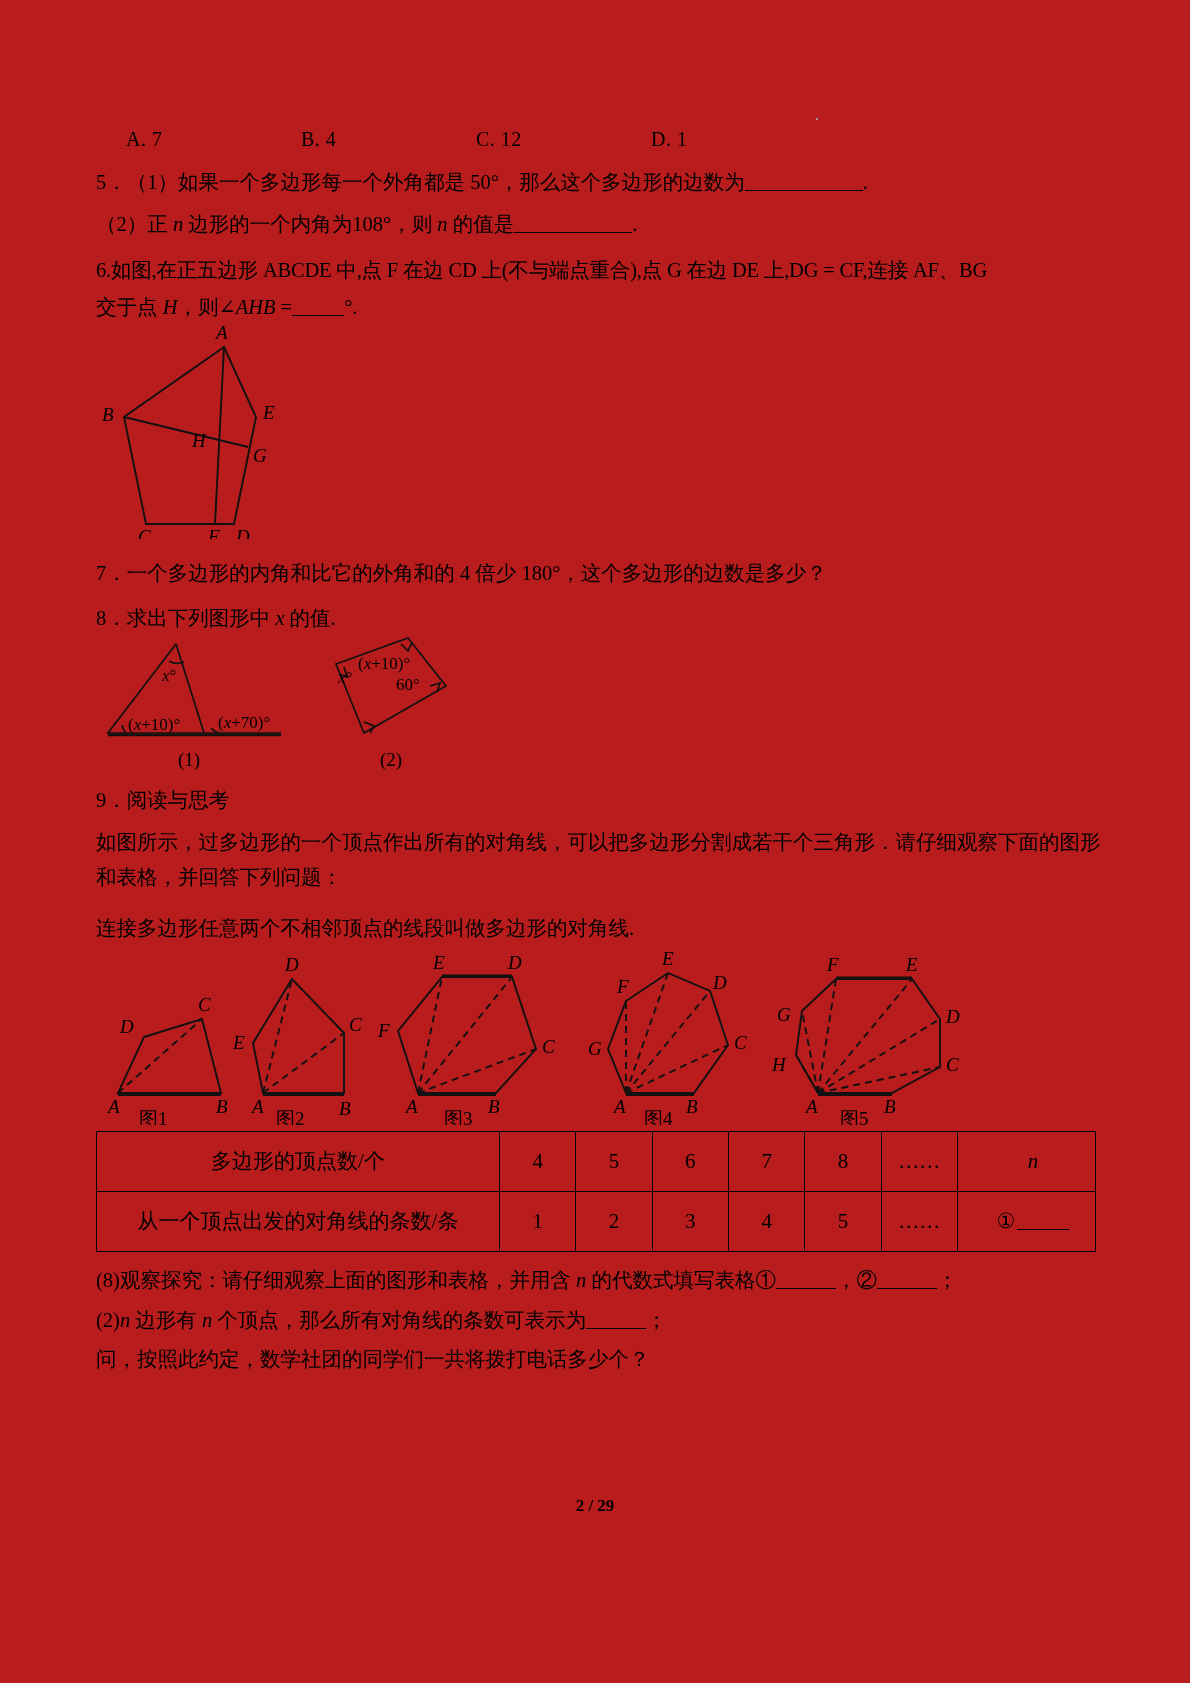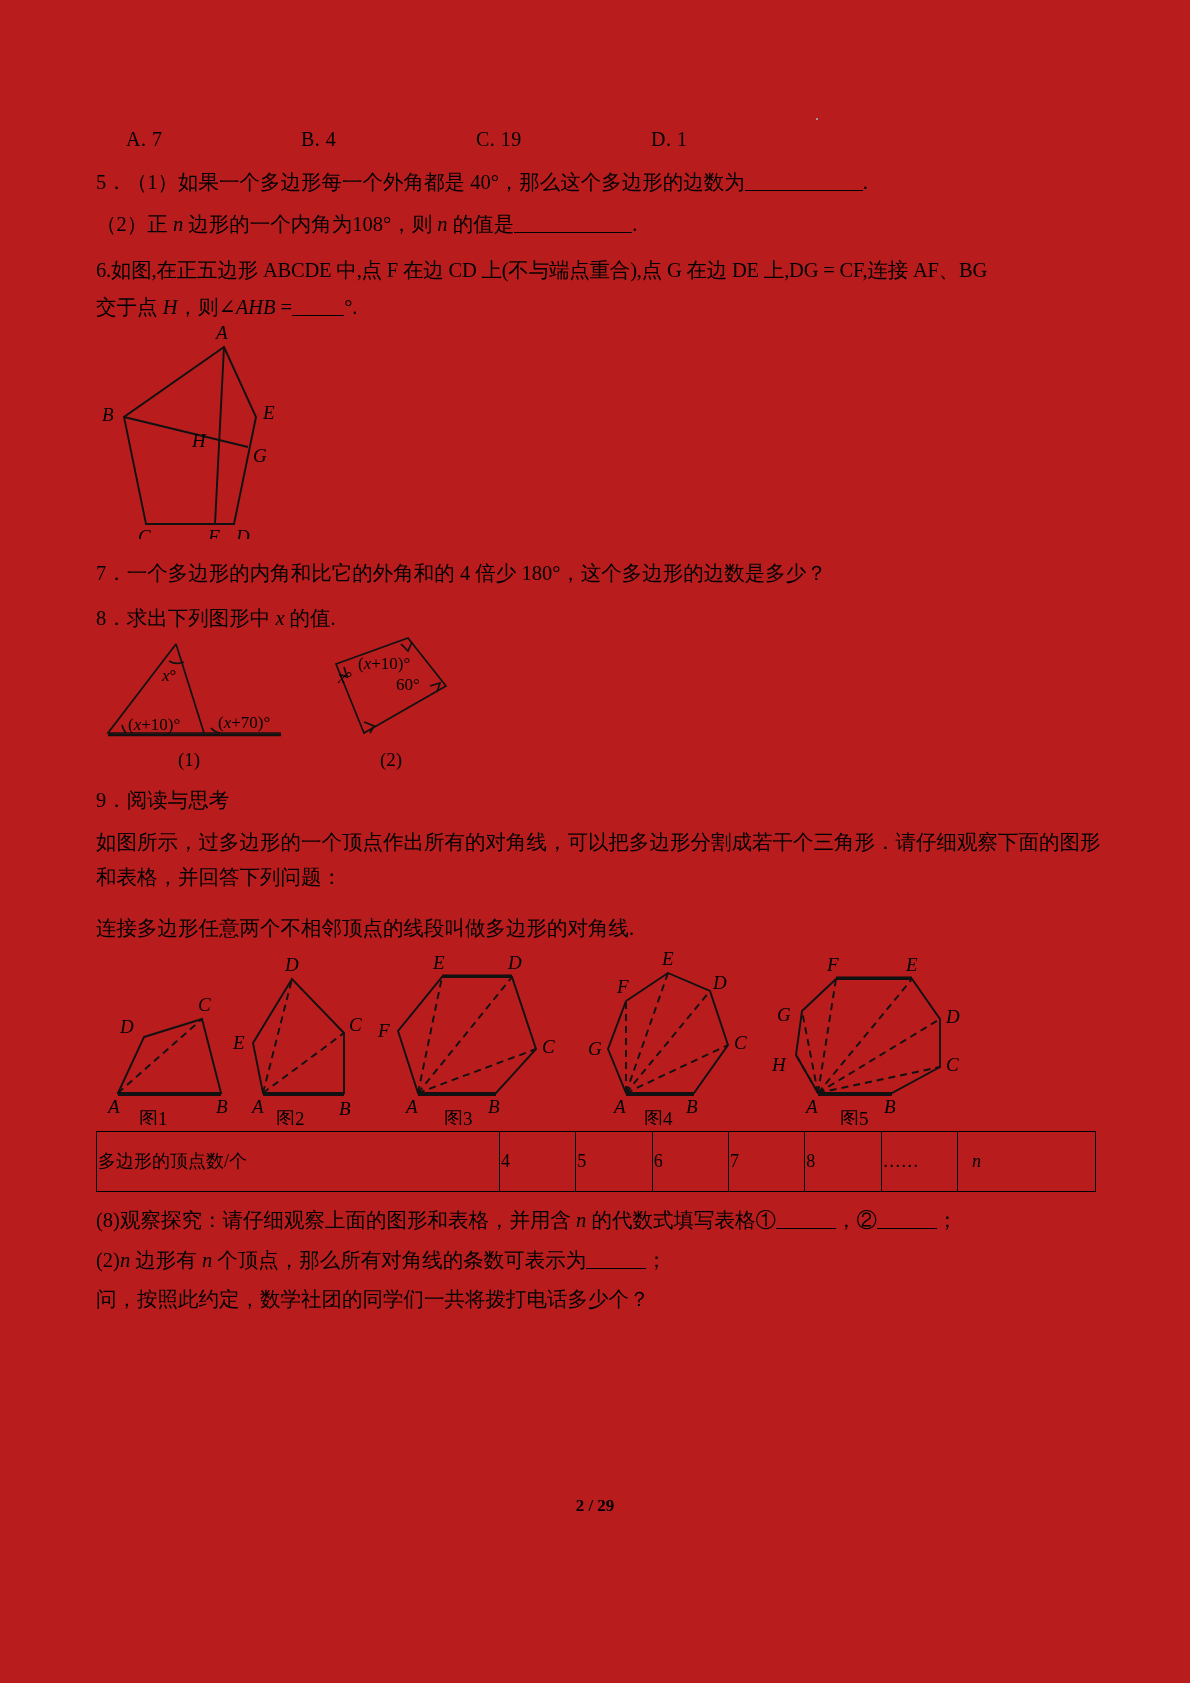--- a/index.html
+++ b/index.html
@@ -77,21 +77,22 @@
   
   table.dt {
     border-collapse: collapse;
     margin-top: 6px;
     width: 1000px;
     table-layout: fixed;
   }
   table.dt td {
     border: 1.6px solid #000;
     height: 57px;
-    font-size: 18px;
+    text-align: center;
+    font-size: 21px;
     font-family: "Liberation Serif", serif;
   }
   td.rowhdr { width: 400px; font-size: 19.5px; }
   td.ncell { width: 122px; text-align: left; padding-left: 14px; }
   .tblank { display: inline-block; border-bottom: 1.8px solid #000; width: 52px; vertical-align: -2px; margin-left: 2px;}
 
   
   .wm {
     position: absolute;
     left: 480px;
@@ -144,26 +145,26 @@
 
 <div id="page">
 
   <div class="dot-top"></div>
 
   <div class="content">
 
     <div class="choices">
       <div class="choice">A. 7</div>
       <div class="choice">B. 4</div>
-      <div class="choice">C. 19</div>
+      <div class="choice">C. 12</div>
       <div class="choice">D. 1</div>
     </div>
 
     <div class="para">
-      <span>5．</span><span>（1）如果一个多边形每一个外角都是 40°，那么这个多边形的边数为</span><span class="blank-lg"></span><span>.</span>
+      <span>5．</span><span>（1）如果一个多边形每一个外角都是 50°，那么这个多边形的边数为</span><span class="blank-lg"></span><span>.</span>
     </div>
 
     <div class="para">
       <span>（2）正 </span><span class="it">n</span><span> 边形的一个内角为108°，则 </span><span class="it">n</span><span> 的值是</span><span class="blank-lg"></span><span>.</span>
     </div>
 
     <div class="para tight" style="margin-top:26px">6.如图,在正五边形 ABCDE 中,点 F 在边 CD 上(不与端点重合),点 G 在边 DE 上,DG = CF,连接 AF、BG</div>
     <div class="para" style="margin-top:16px">
       <span>交于点 </span><span class="it">H</span><span>，则∠</span><span class="it">AHB</span><span> =</span><span class="blank-sm"></span><span>°.</span>
     </div>
@@ -319,20 +320,30 @@
         <tr>
           <td class="rowhdr">多边形的顶点数/个</td>
           <td>4</td>
           <td>5</td>
           <td>6</td>
           <td>7</td>
           <td>8</td>
           <td>……</td>
           <td class="ncell"><span class="it">n</span></td>
         </tr>
+        <tr>
+          <td class="rowhdr">从一个顶点出发的对角线的条数/条</td>
+          <td>1</td>
+          <td>2</td>
+          <td>3</td>
+          <td>4</td>
+          <td>5</td>
+          <td>……</td>
+          <td class="ncell"><span>①</span><span class="tblank"></span></td>
+        </tr>
       </tbody>
     </table>
 
     <div class="para" style="margin-top:18px">
       <span>(8)观察探究：请仔细观察上面的图形和表格，并用含 </span><span class="it">n</span><span> 的代数式填写表格</span><span>①</span><span class="blank-md"></span><span>，</span><span>②</span><span class="blank-md"></span><span>；</span>
     </div>
 
     <div class="para" style="margin-top:20px">
       <span>(2)</span><span class="it">n</span><span> 边形有 </span><span class="it">n</span><span> 个顶点，那么所有对角线的条数可表示为</span><span class="blank-md"></span><span>；</span>
     </div>

